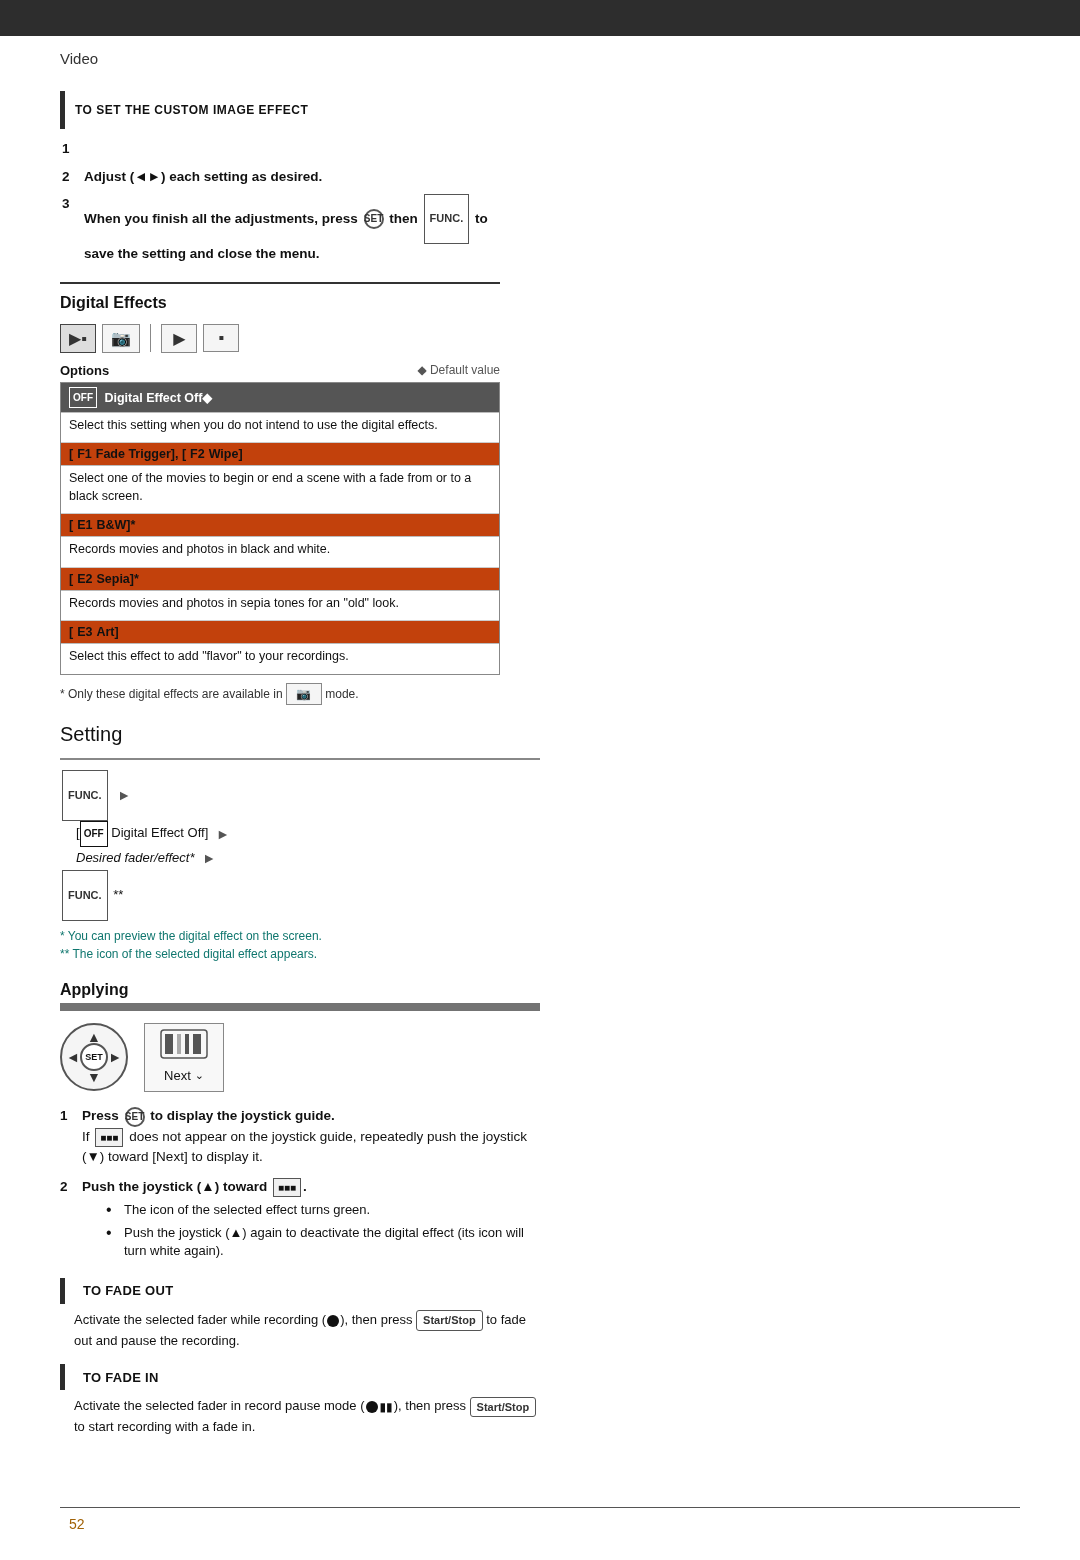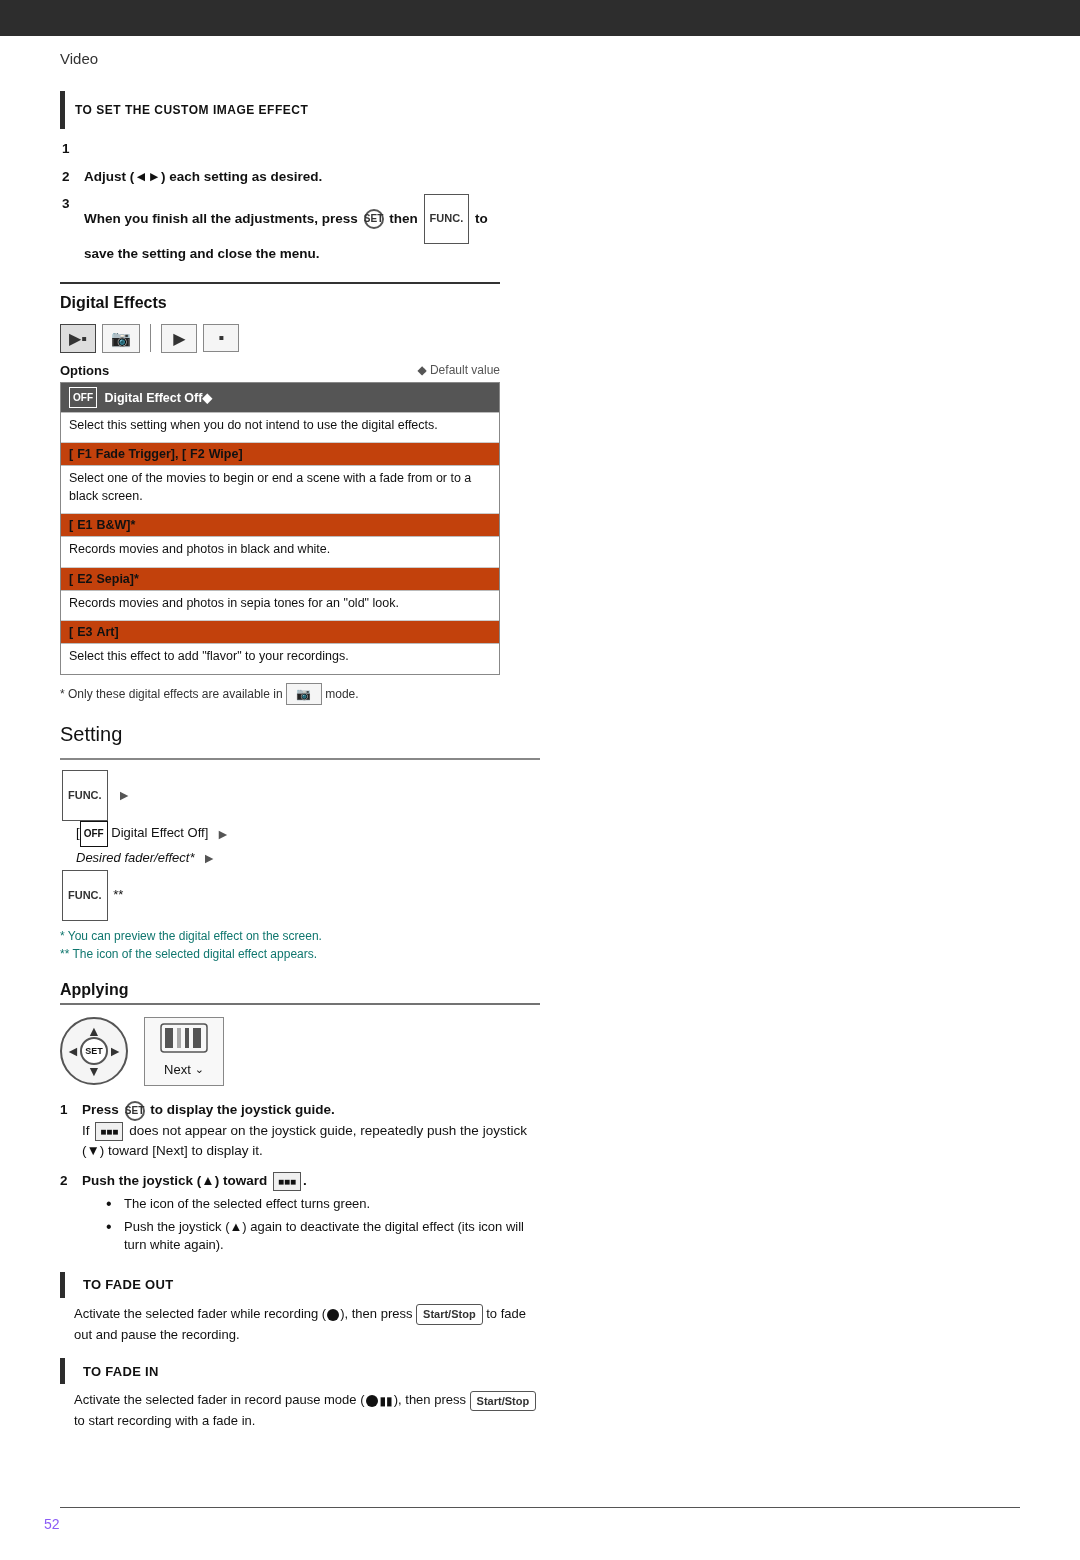--- a/index.html
+++ b/index.html
@@ -18,23 +18,23 @@
       width: 100%;
     }
     .page-header {
       padding: 14px 60px 6px 60px;
       font-size: 15px;
       color: #333;
     }
     .page-number {
       position: absolute;
       bottom: 28px;
-      left: 44px;
-      font-size: 14px;
-      color: #8b5cf6;
+      left: 69px;
+      font-size: 14px;
+      color: #a16207;
     }
     .bottom-rule {
       position: absolute;
       bottom: 52px;
       left: 60px;
       right: 60px;
       height: 1px;
       background: #555;
     }
     .content {
@@ -214,21 +214,21 @@
     .setting-notes {
       font-size: 12px;
       color: #0f766e;
       margin-top: 6px;
       line-height: 1.5;
     }
     .applying-heading {
       font-size: 16px;
       font-weight: bold;
       color: #111;
-      border-bottom: 2px solid #737373;
+      border-bottom: 8px solid #737373;
       padding-bottom: 4px;
       margin-top: 18px;
       margin-bottom: 12px;
     }
     .joystick-diagram {
       display: flex;
       align-items: flex-start;
       gap: 16px;
       margin-bottom: 14px;
     }

